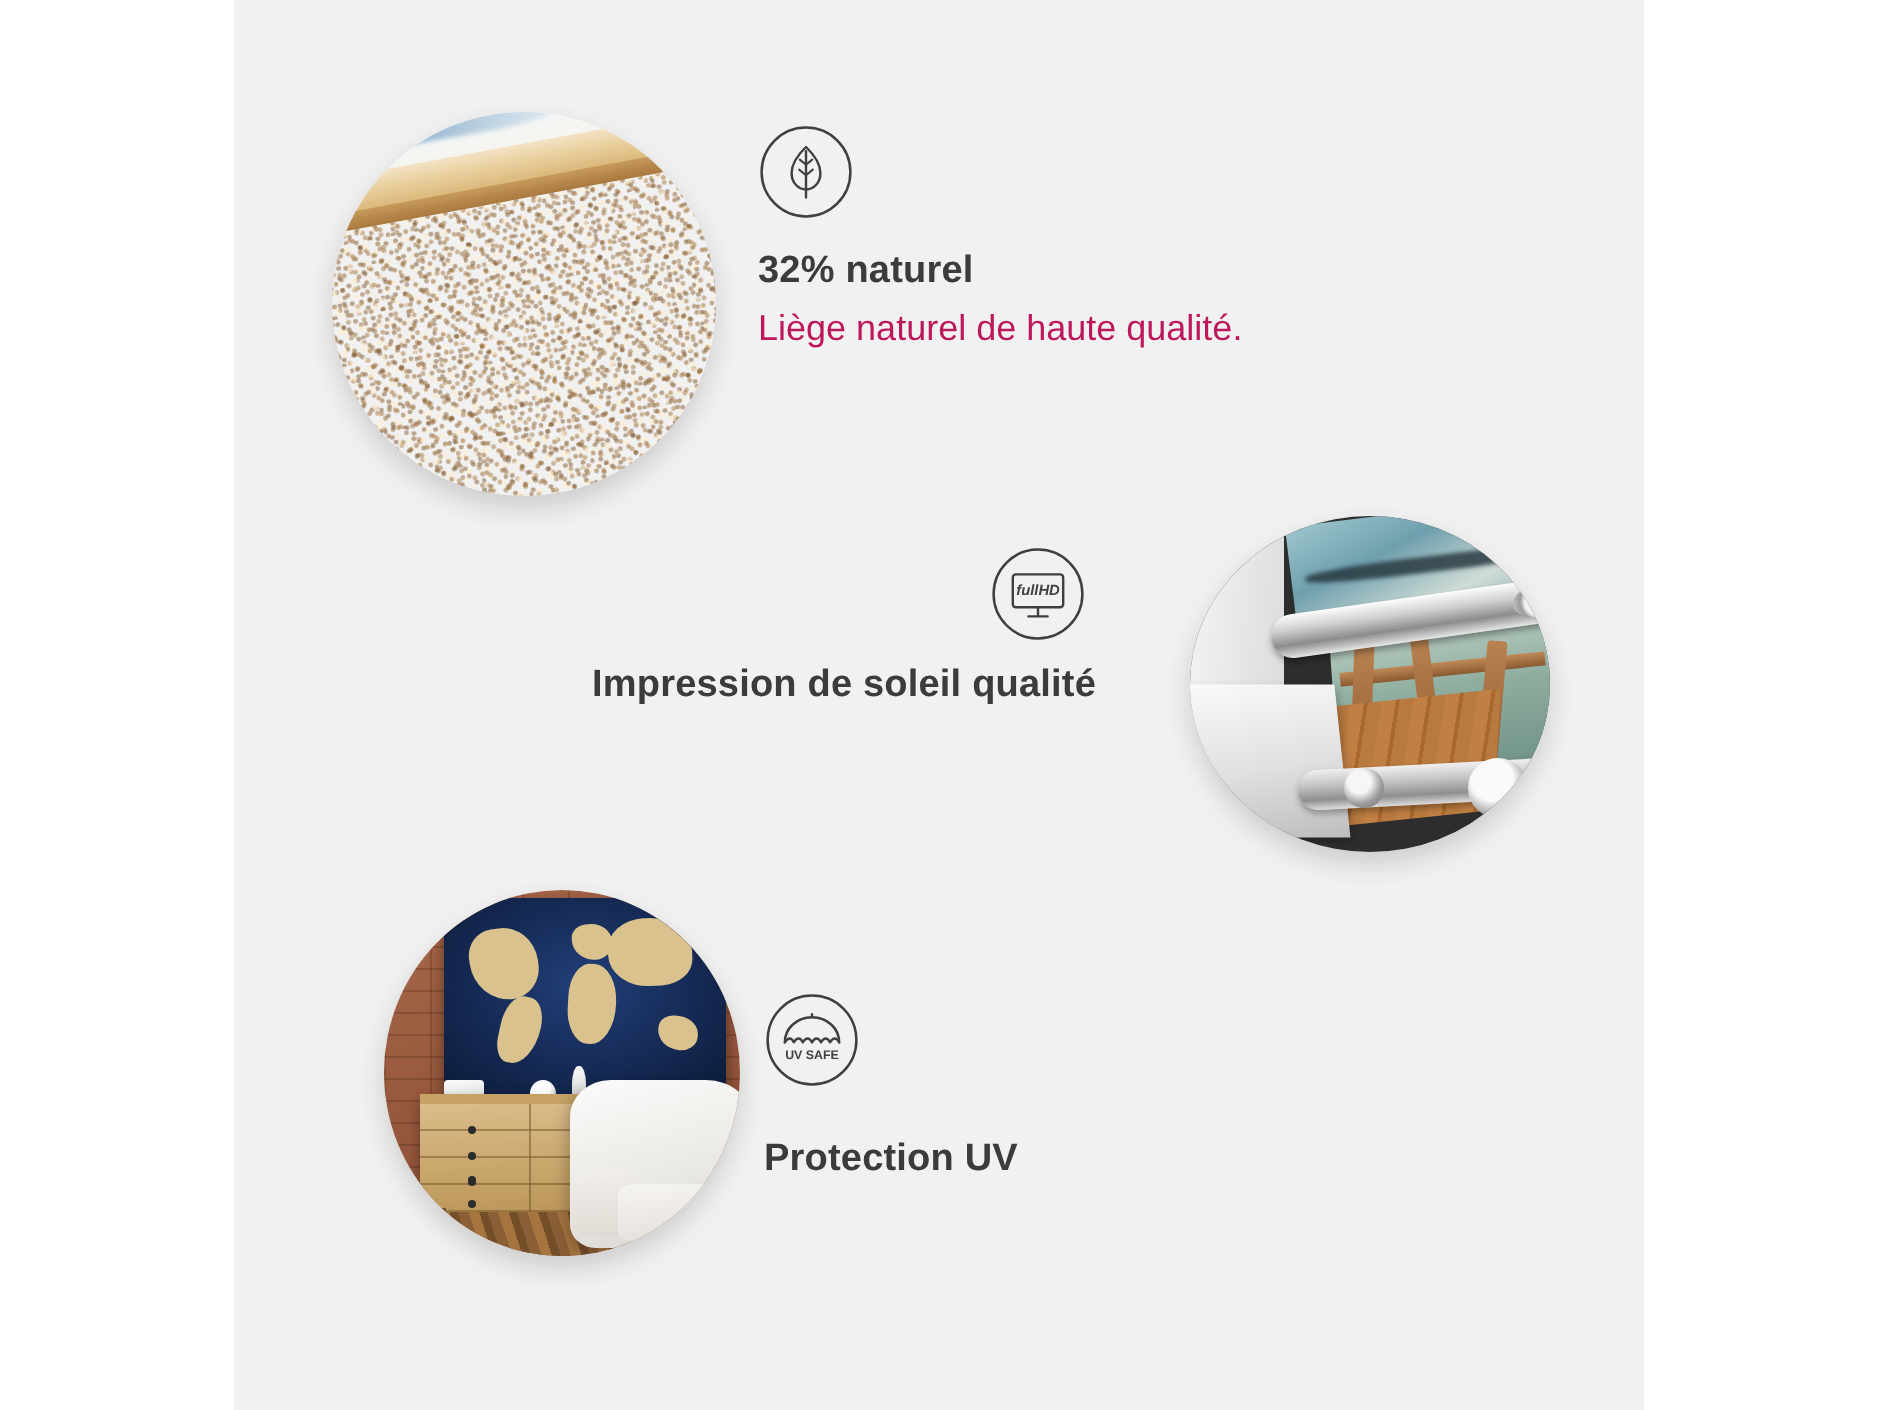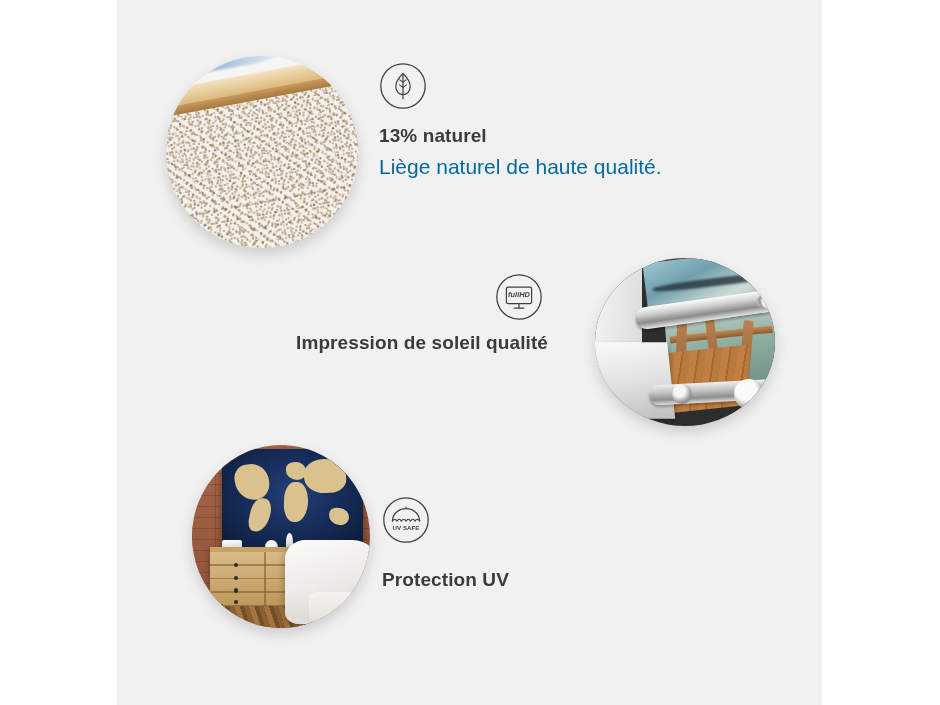--- a/index.html
+++ b/index.html
@@ -40,22 +40,22 @@
   .f-title {
     font-size: 19px;
     font-weight: bold;
     color: #3b3b3b;
     letter-spacing: .1px;
     margin: 0;
     line-height: 1.25;
     white-space: nowrap;
   }
   .f-desc {
-    font-size: 21px;
-    color: #0369a1;
+    font-size: 18px;
+    color: #be185d;
     margin: 4px 0 0 0;
     line-height: 1.42;
   }
   .align-right { text-align: right; }
   .align-left  { text-align: left; }
 
   
   .photo-circle {
     position: absolute;
     border-radius: 50%;
@@ -290,21 +290,21 @@
     <div class="icon-wrap" style="left:262px; top:62px;">
       <svg viewBox="0 0 48 48" fill="none" xmlns="http://www.w3.org/2000/svg">
         <circle cx="24" cy="24" r="22.2" stroke="#3f3f3f" stroke-width="1.25"></circle>
         <path d="M24 11.5c4.6 4.4 7.2 8.6 7.2 13.1 0 4.6-3.2 8.1-7.2 8.1s-7.2-3.5-7.2-8.1c0-4.5 2.6-8.7 7.2-13.1z" stroke="#3f3f3f" stroke-width="1.2" stroke-linejoin="round"></path>
         <path d="M24 13.6v23.1" stroke="#3f3f3f" stroke-width="1.2" stroke-linecap="round"></path>
         <path d="M24 20.4l3.1-2.6M24 20.4l-3.1-2.6M24 25.6l3.4-2.8M24 25.6l-3.4-2.8" stroke="#3f3f3f" stroke-width="1.05" stroke-linecap="round"></path>
       </svg>
     </div>
 
     <div class="text-block align-left" style="left:262px; top:124px; width:360px;">
-      <p class="f-title">13% naturel</p>
+      <p class="f-title">32% naturel</p>
       <p class="f-desc">Liège naturel de haute qualité.</p>
     </div>
   </div>
 
   <div class="feature">
 
     <div class="photo-circle" id="circle-printer">
       <div class="photo-inner">
         <div class="pr-bg"></div>
         <div class="pr-wallL"></div>

